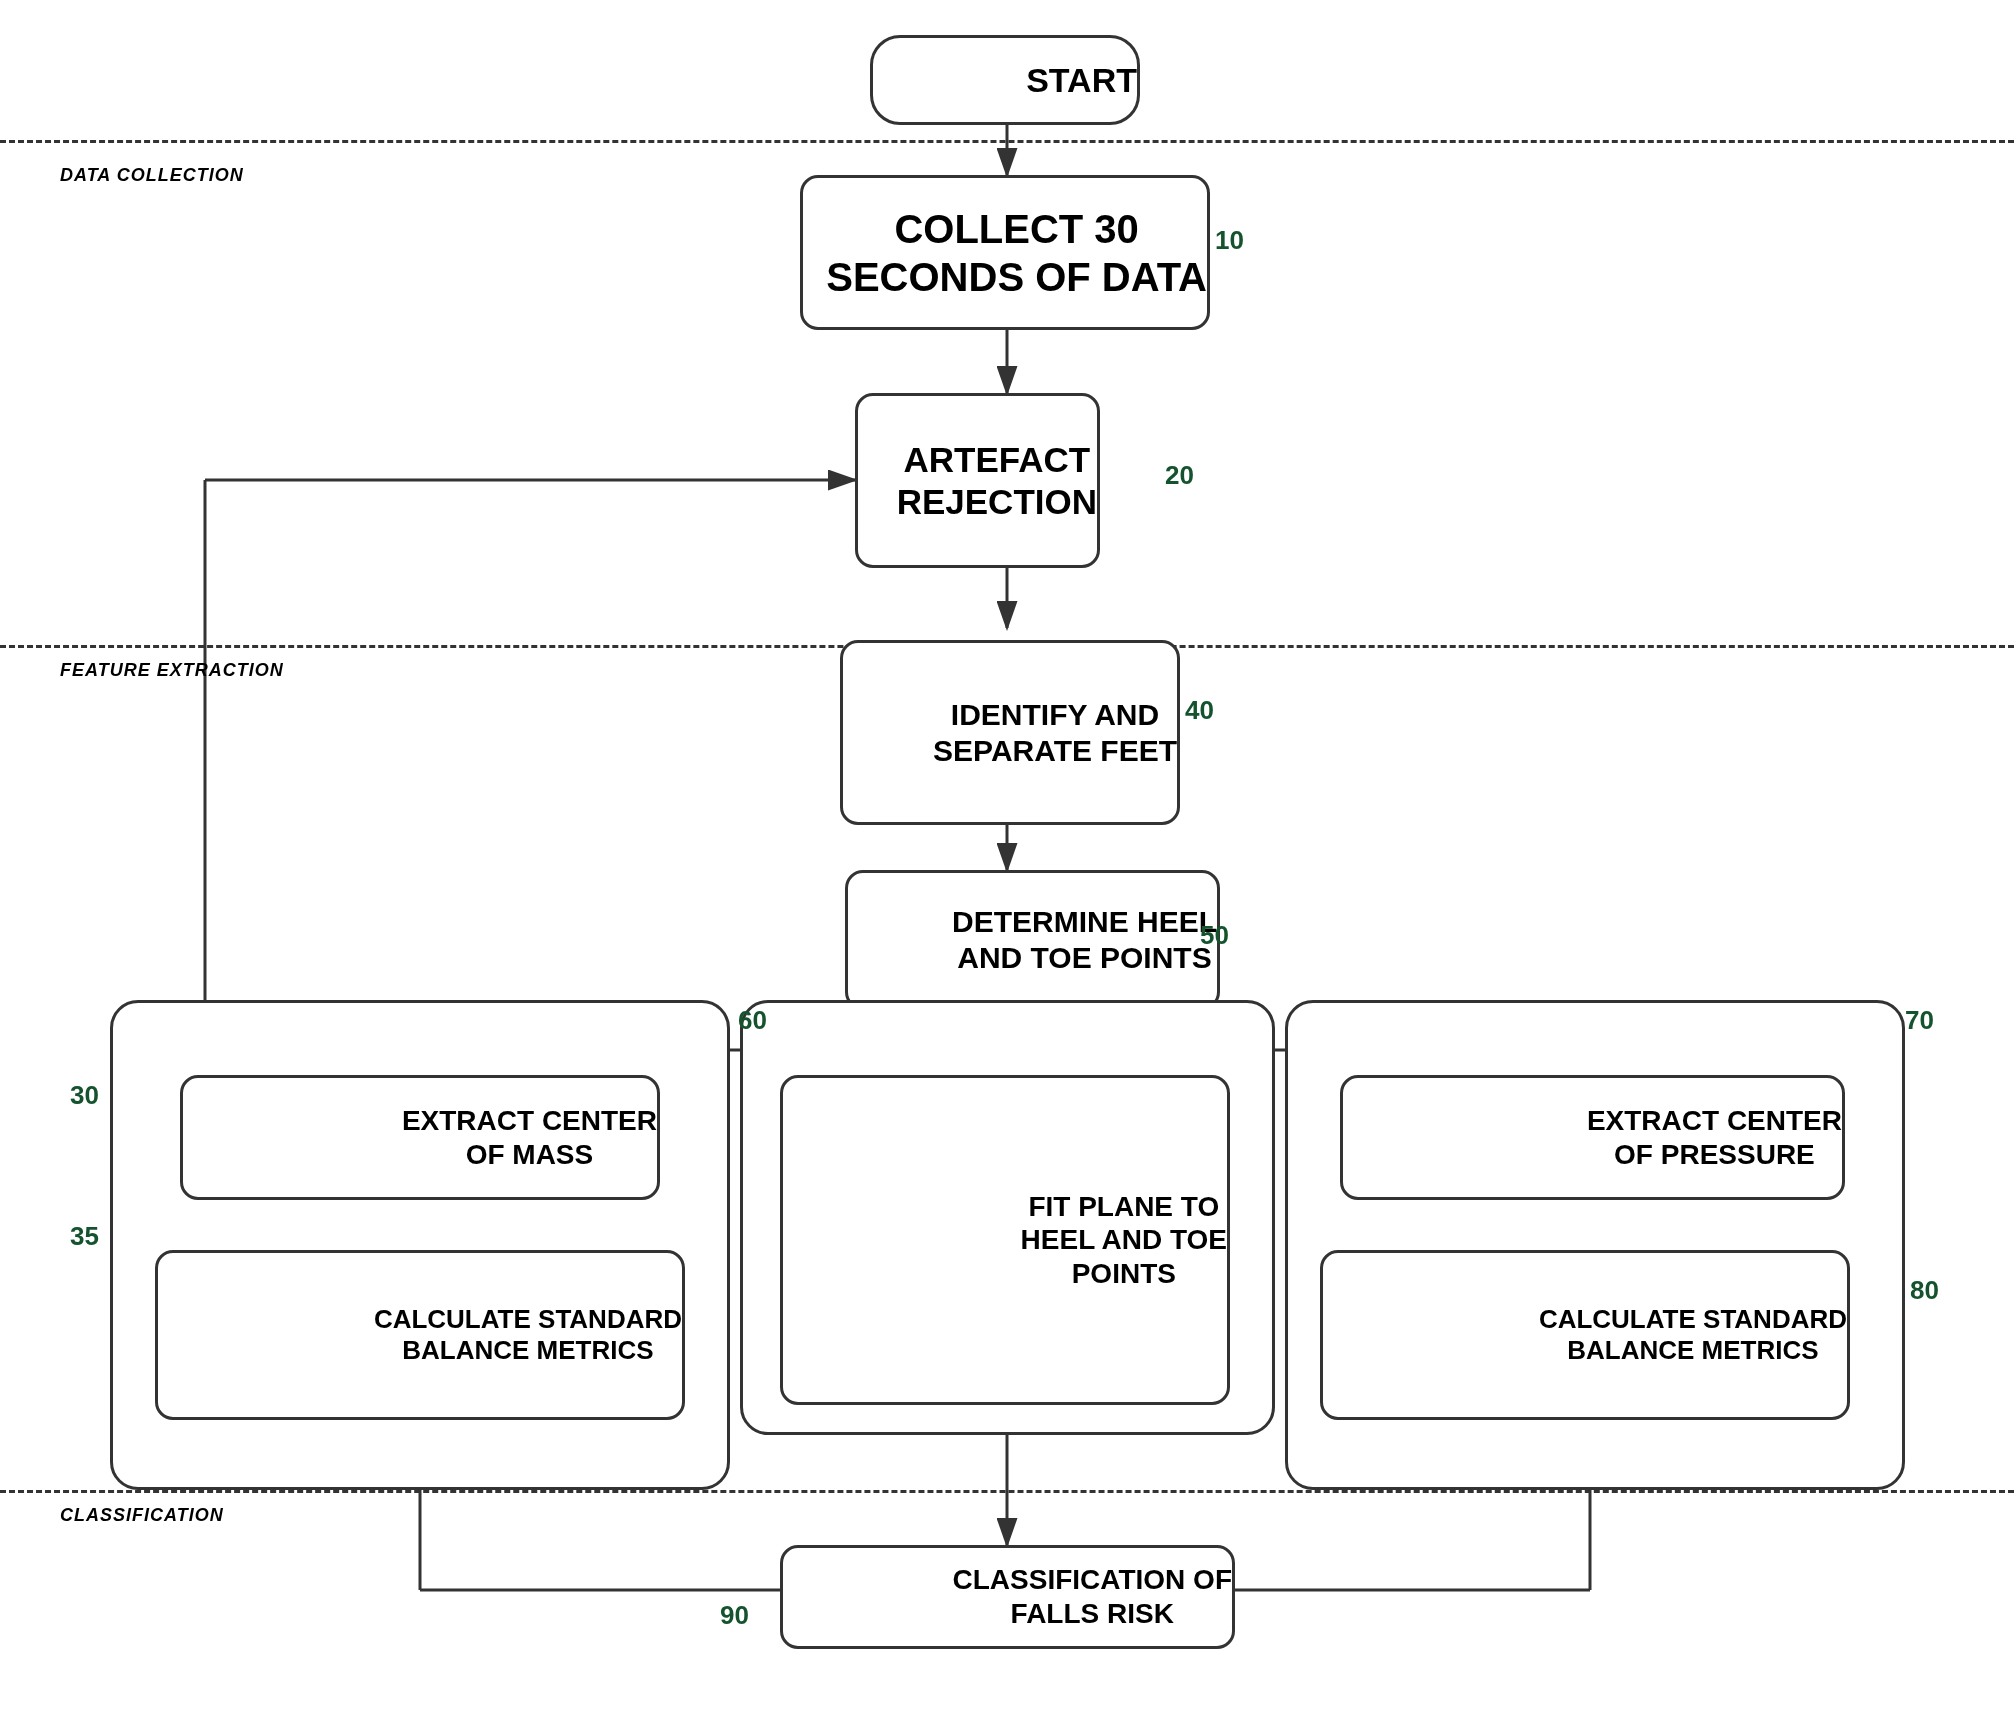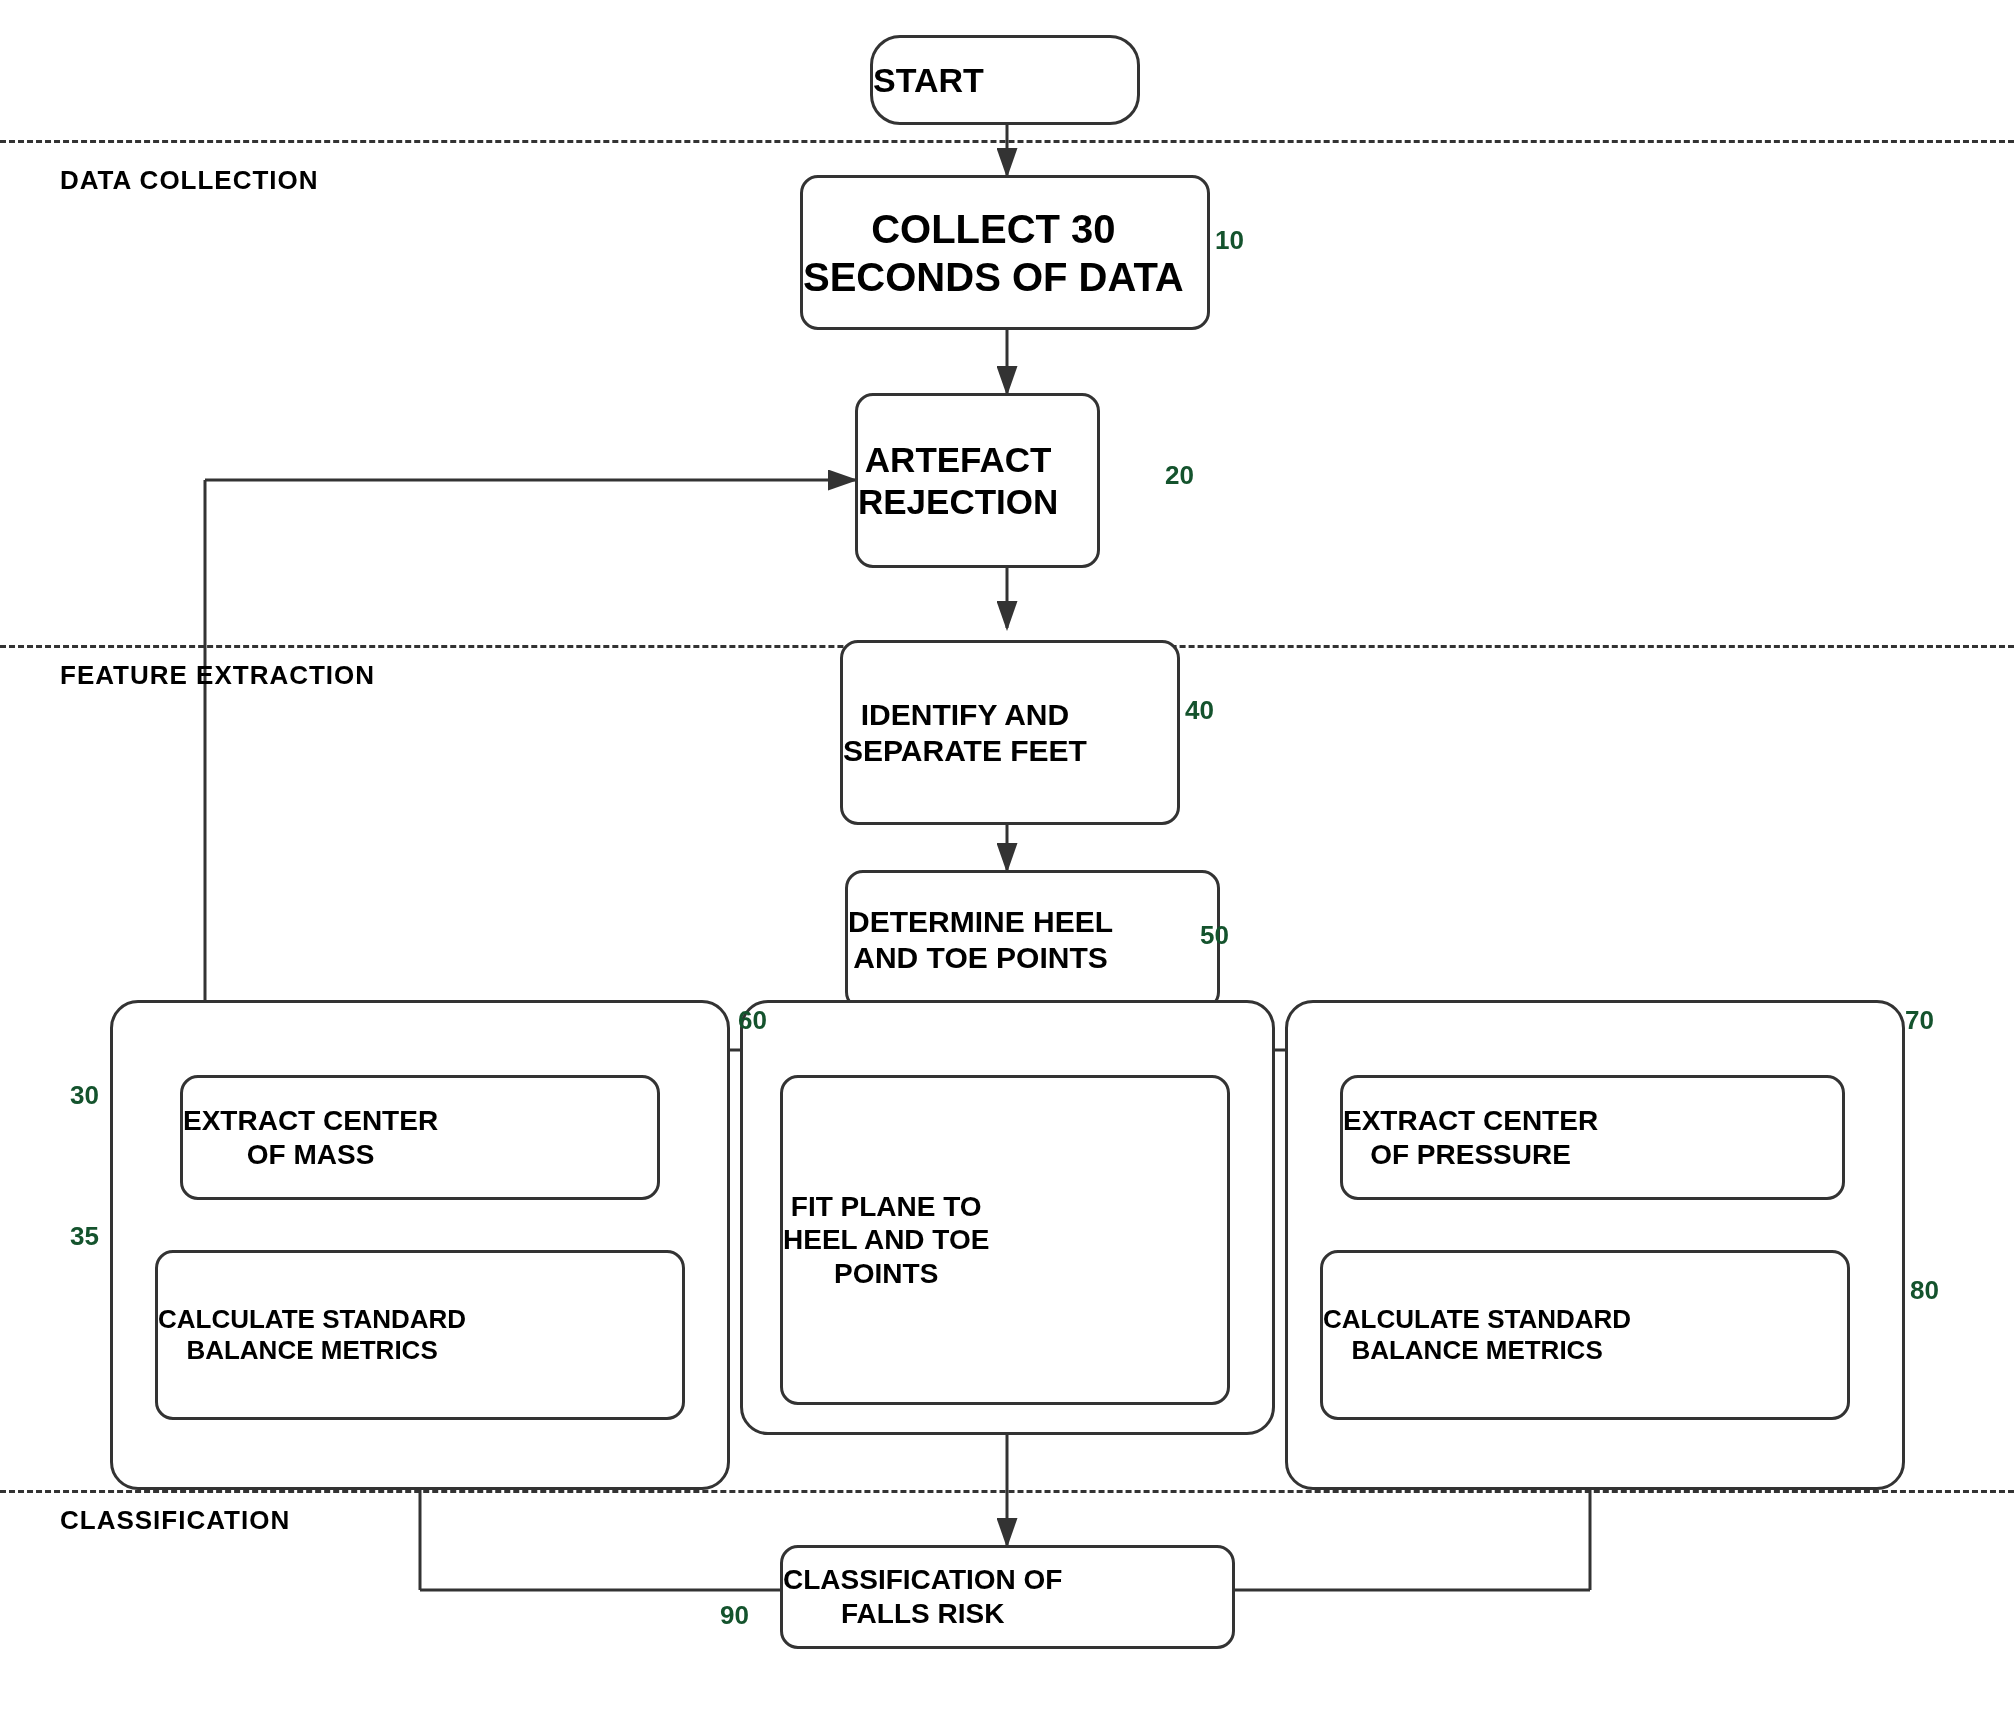--- a/index.html
+++ b/index.html
@@ -16,44 +16,45 @@
     .diagram-container {
       width: 2014px;
       height: 1728px;
       position: relative;
       background: #fff;
     }
 
     
     .section-label {
       position: absolute;
-      font-size: 26px;
+      font-size: 18px;
       font-weight: bold;
       font-family: Arial, sans-serif;
       color: #000;
       letter-spacing: 1px;
+      font-style: italic;
     }
 
     
     .divider {
       position: absolute;
       left: 0;
       width: 2014px;
       border-top: 3px dashed #333;
     }
 
     
     .flow-box {
       position: absolute;
       border: 3px solid #333;
       border-radius: 18px;
       background: #fff;
       display: flex;
       align-items: center;
-      justify-content: flex-start;
+      justify-content: flex-end;
       text-align: center;
       font-size: 30px;
       font-weight: bold;
       font-family: Arial, sans-serif;
       color: #000;
       line-height: 1.2;
     }
 
     .flow-box.start-box {
       border-radius: 30px;

